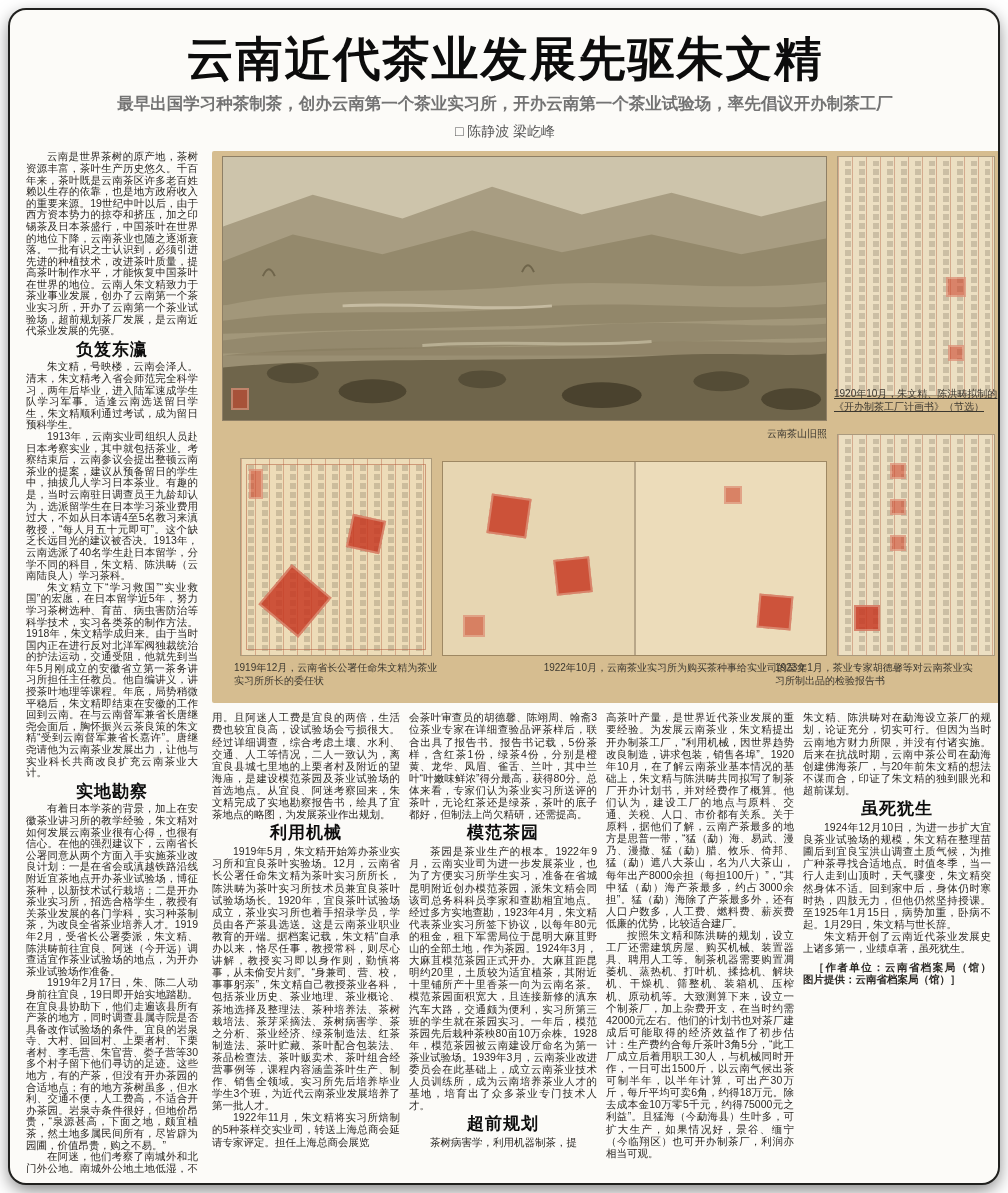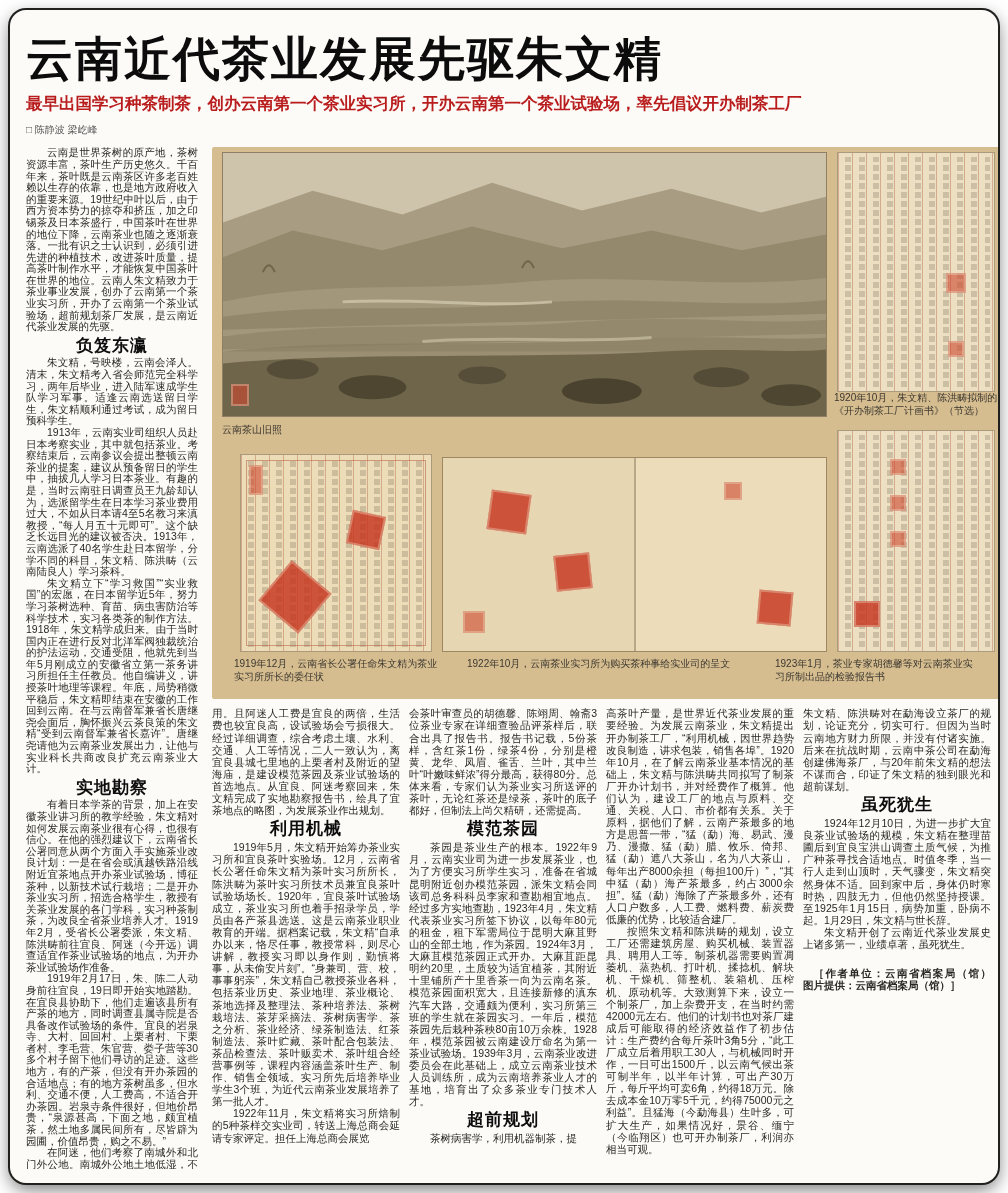--- a/index.html
+++ b/index.html
@@ -2,54 +2,54 @@
 <html><head>
 <meta charset="utf-8">
 <style>
   html,body{margin:0;padding:0;background:#ffffff;}
   body{font-family:"Liberation Sans","DejaVu Sans",sans-serif;color:#2b2824;}
   .page-wrap{width:1008px;height:1193px;box-sizing:border-box;padding:10px;}
   .page{position:relative;width:100%;height:100%;box-sizing:border-box;background:#fcfbf8;
         border-radius:16px;box-shadow:0 0 0 2px #20201e,0 6px 18px rgba(0,0,0,.55);
         overflow:hidden;padding:18px 14px 10px 16px;}
   
-  .hd{ }
+  .hd{ text-align:center; }
   .headline{font-size:47px;font-weight:900;letter-spacing:2px;margin:6px 0 10px 0;color:#0c0c0c;line-height:1.05;}
-  .subtitle{font-size:16.5px;font-weight:800;margin:0 0 8px 0;color:#b91c1c;}
-  .byline{font-size:10px;color:#555;margin:0 0 10px 0;}
+  .subtitle{font-size:16.5px;font-weight:800;margin:0 0 8px 0;color:#737373;}
+  .byline{font-size:14px;color:#555;margin:0 0 10px 0;}
   
   .content{display:flex;gap:14px;}
   .leftcol{width:172px;flex:0 0 172px;font-size:10.5px;line-height:11.6px;text-align:justify;height:1022px;overflow:hidden;}
   .main{flex:1;min-width:0;}
   p.para{margin:0;text-indent:2em;}
   p.cont{margin:0;text-indent:0;}
   h3.sec{font-size:17px;font-weight:800;text-align:center;margin:7px 0 6px 0;color:#0d0d0d;letter-spacing:1px;}
   
   .panel{position:relative;width:788px;height:552px;background:#d6bd90;border-radius:2px;}
   .ph{position:absolute;box-sizing:border-box;border:1px solid rgba(90,70,45,.45);overflow:hidden;}
   .caption{position:absolute;font-size:10px;line-height:13px;color:#3b372f;}
-  .cap-center{text-align:left;}
+  .cap-center{text-align:right;}
   
   .doc{background:#ead9b6;}
   .doc .lines{position:absolute;inset:0;
      background:repeating-linear-gradient(90deg, rgba(175,85,55,.38) 0 1px, transparent 1px 14px);}
   .doc .script{position:absolute;inset:4px;
      background:repeating-linear-gradient(90deg, transparent 0 3px, rgba(75,62,44,.20) 3px 9px, transparent 9px 14px);
      -webkit-mask-image:repeating-linear-gradient(0deg,#000 0 6px,transparent 6px 9px);
      mask-image:repeating-linear-gradient(0deg,#000 0 6px,transparent 6px 9px);}
   .doc .frame{position:absolute;inset:5px;border:1px solid rgba(175,85,55,.5);}
   .seal{position:absolute;background:rgba(198,52,30,.82);box-shadow:inset 0 0 0 2px rgba(240,225,200,.35);}
   .seal.light{background:rgba(205,70,45,.6);}
   .twopage{display:flex;height:100%;}
   .twopage>div{position:relative;flex:1;background:#e7d6b2;}
   .twopage>div+div{border-left:2px solid rgba(90,70,45,.35);background:#ecdcba;}
   
   .bodycols{display:flex;gap:9px;margin-top:8px;}
   .bcol{width:188px;flex:0 0 188px;font-size:10.5px;line-height:12.1px;text-align:justify;height:462px;overflow:hidden;}
-  .attr{font-weight:800;margin-top:17px;text-indent:1em;}
+  .attr{font-weight:800;margin-top:7px;text-indent:1em;}
   .sepia-svg{display:block;width:100%;height:100%;}
 </style>
 </head>
 <body>
 
 <div class="page-wrap">
   <div class="page">
 
     <div class="hd">
       <h1 class="headline">云南近代茶业发展先驱朱文精</h1>
@@ -98,21 +98,21 @@
             <div class="seal light" style="left:8px;bottom:10px;width:18px;height:22px;"></div>
           </div>
           <div class="caption cap-center" style="left:10px;top:276px;width:605px;">云南茶山旧照</div>
 
           <div class="ph doc" style="left:625px;top:5px;width:158px;height:240px;background:#ecdfc2;">
             <div class="lines"></div>
             <div class="script"></div>
             <div class="seal light" style="right:28px;top:120px;width:20px;height:20px;"></div>
             <div class="seal light" style="right:30px;bottom:34px;width:16px;height:16px;"></div>
           </div>
-          <div class="caption" style="left:622px;top:244px;width:164px;">1920年10月，朱文精、陈洪畴拟制的《开办制茶工厂计画书》（节选）</div>
+          <div class="caption" style="left:622px;top:236px;width:164px;text-decoration:underline;">1920年10月，朱文精、陈洪畴拟制的《开办制茶工厂计画书》（节选）</div>
 
           <div class="ph doc" style="left:28px;top:307px;width:192px;height:198px;background:#eddcb8;">
             <div class="lines"></div>
             <div class="script"></div>
             <div class="frame"></div>
             <div class="seal" style="left:28px;bottom:28px;width:52px;height:52px;transform:rotate(40deg);"></div>
             <div class="seal" style="left:108px;top:58px;width:34px;height:34px;transform:rotate(12deg);"></div>
             <div class="seal light" style="left:8px;top:10px;width:14px;height:30px;"></div>
           </div>
 

